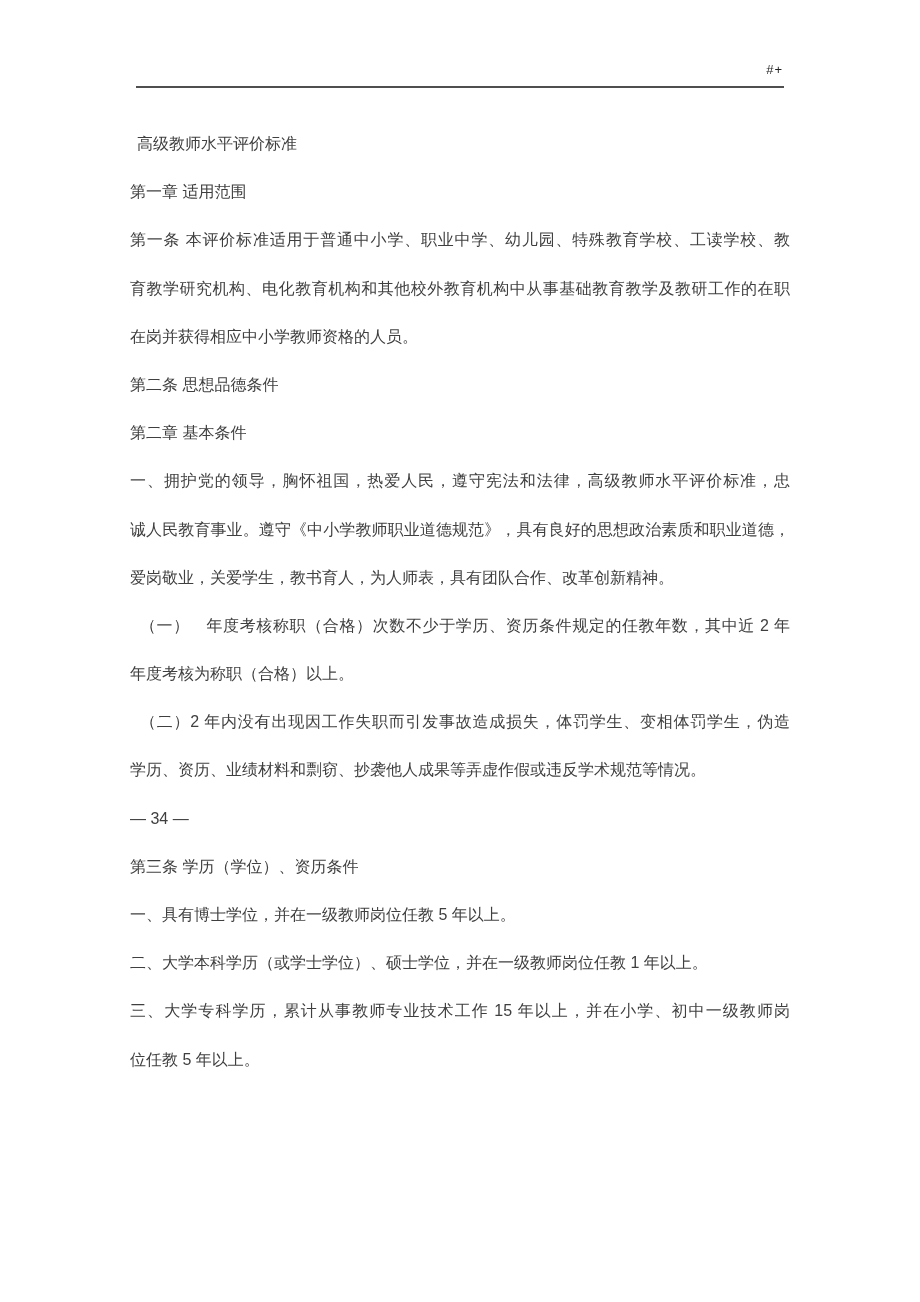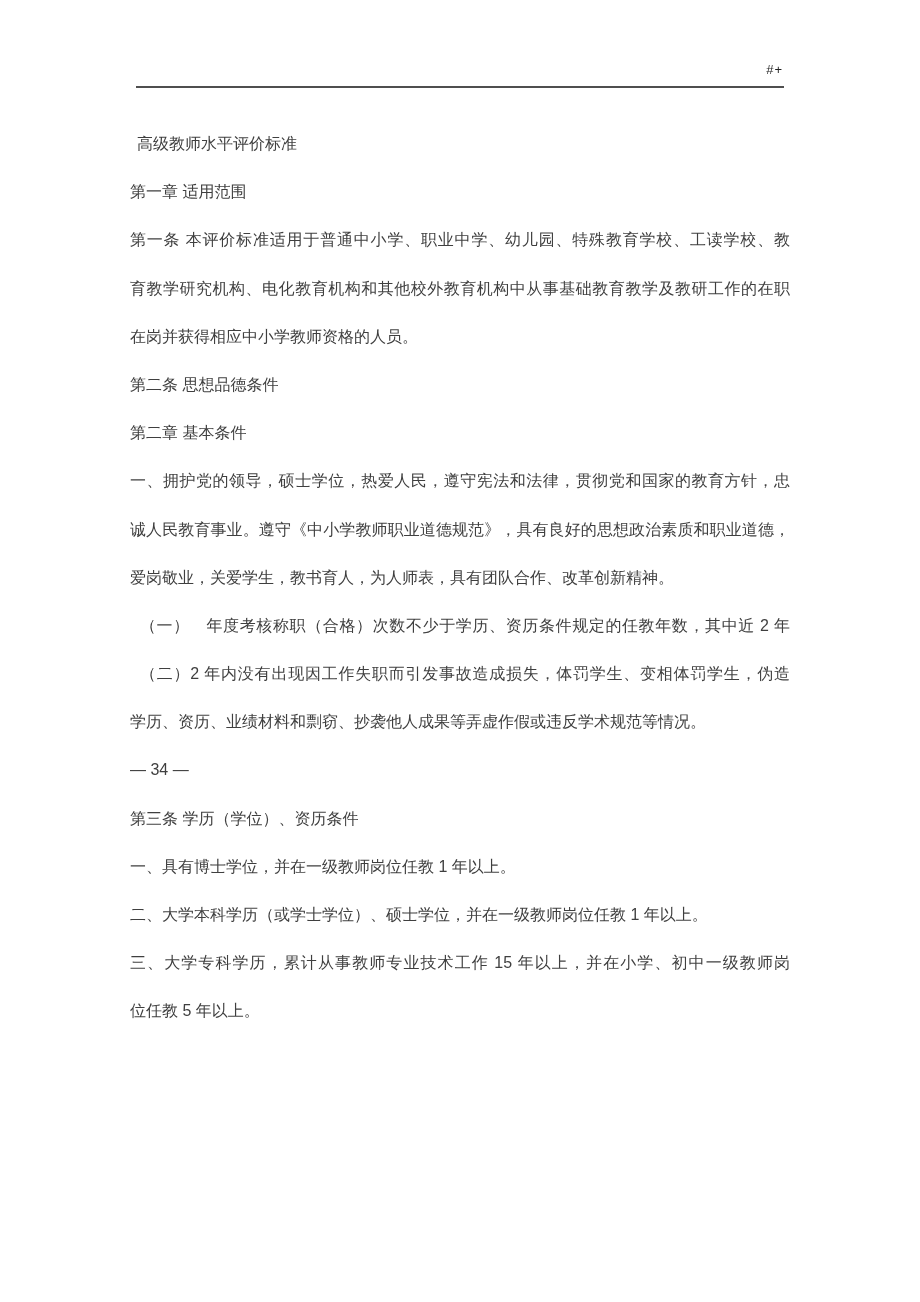--- a/index.html
+++ b/index.html
@@ -60,27 +60,28 @@
   <div class="hdr-rule"></div>
 
   <div class="doc-body">
     <div class="ln t-ind">高级教师水平评价标准</div>
     <div class="ln">第一章 适用范围</div>
     <div class="ln j">第一条 本评价标准适用于普通中小学、职业中学、幼儿园、特殊教育学校、工读学校、教</div>
     <div class="ln j">育教学研究机构、电化教育机构和其他校外教育机构中从事基础教育教学及教研工作的在职</div>
     <div class="ln">在岗并获得相应中小学教师资格的人员。</div>
     <div class="ln">第二条 思想品德条件</div>
     <div class="ln">第二章 基本条件</div>
-    <div class="ln j">一、拥护党的领导，硕士学位，热爱人民，遵守宪法和法律，贯彻党和国家的教育方针，忠</div>
+    <div class="ln j">一、拥护党的领导，胸怀祖国，热爱人民，遵守宪法和法律，高级教师水平评价标准，忠</div>
     <div class="ln j">诚人民教育事业。遵守《中小学教师职业道德规范》，具有良好的思想政治素质和职业道德，</div>
     <div class="ln">爱岗敬业，关爱学生，教书育人，为人师表，具有团队合作、改革创新精神。</div>
     <div class="ln j ind">（一）　年度考核称职（合格）次数不少于学历、资历条件规定的任教年数，其中近 2 年</div>
+    <div class="ln">年度考核为称职（合格）以上。</div>
     <div class="ln j ind">（二）2 年内没有出现因工作失职而引发事故造成损失，体罚学生、变相体罚学生，伪造</div>
     <div class="ln">学历、资历、业绩材料和剽窃、抄袭他人成果等弄虚作假或违反学术规范等情况。</div>
     <div class="ln">— 34 —</div>
     <div class="ln">第三条 学历（学位）、资历条件</div>
-    <div class="ln">一、具有博士学位，并在一级教师岗位任教 1 年以上。</div>
+    <div class="ln">一、具有博士学位，并在一级教师岗位任教 5 年以上。</div>
     <div class="ln">二、大学本科学历（或学士学位）、硕士学位，并在一级教师岗位任教 1 年以上。</div>
     <div class="ln j">三、大学专科学历，累计从事教师专业技术工作 15 年以上，并在小学、初中一级教师岗</div>
     <div class="ln">位任教 5 年以上。</div>
   </div>
 
 </div>
 
 </body></html>

